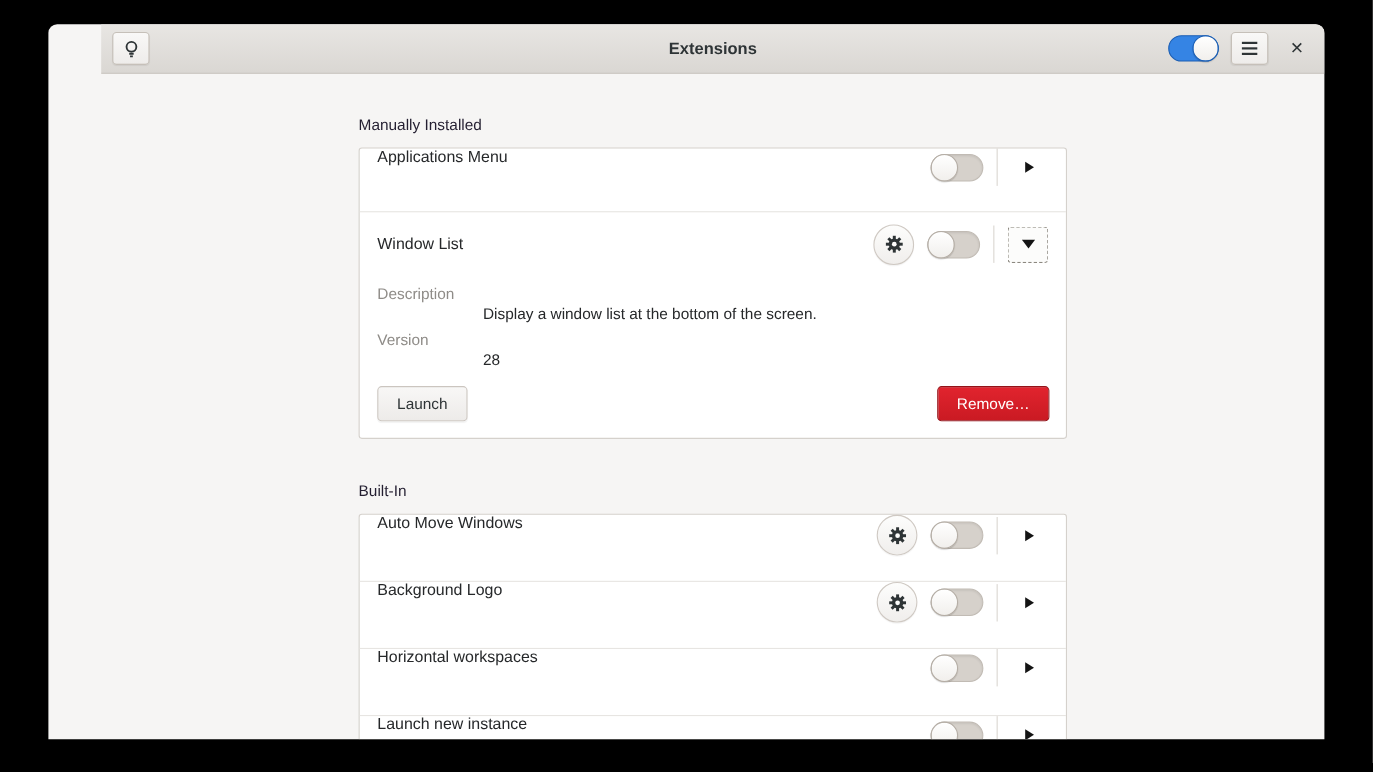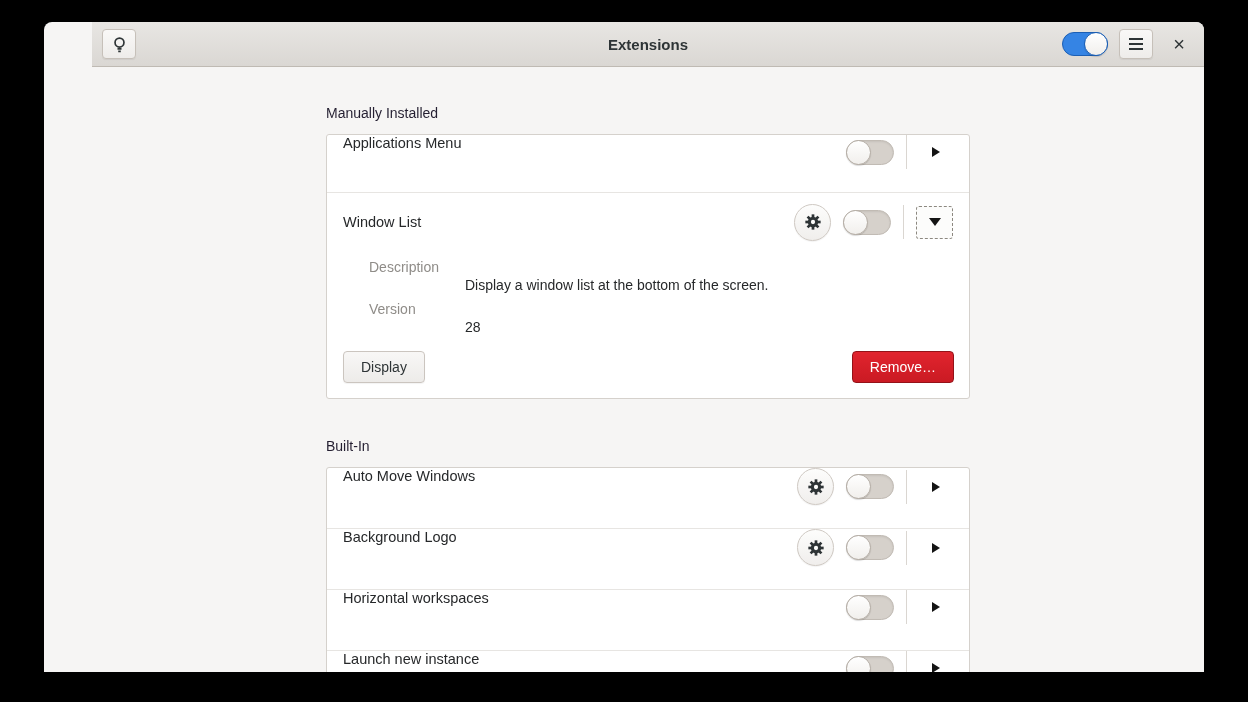--- a/index.html
+++ b/index.html
@@ -79,21 +79,21 @@
     width:34px; height:34px; background:transparent; border:none; border-radius:3px;
     display:flex; align-items:center; justify-content:center; cursor:pointer;
   }
   .expand-btn.focused{ border:1px dashed #8c8880; background:#fcfcfb; width:37px; height:33px; }
   .tri-right{ width:0; height:0; border-top:5px solid transparent; border-bottom:5px solid transparent; border-left:8px solid #141414; }
   .tri-down{ width:0; height:0; border-left:6px solid transparent; border-right:6px solid transparent; border-top:8px solid #141414; }
   
   .wl-header{ display:flex; align-items:center; justify-content:space-between; padding:0 16px; height:58px;gap:8px; }
   .wl-details{ padding:4px 16px 0 16px; }
   .detail-line{ display:flex; font-size:14px; line-height:24px; }
-  .detail-label{ width:96px; color:#8f8c88; flex:none;margin-left:26px; }
+  .detail-label{ width:96px; color:#8f8c88; flex:none; }
   .detail-value{ color:#26282a;margin-top:18px; }
   .wl-actions{ display:flex; align-items:center; justify-content:space-between; padding:12px 15px 15px 16px; }
   .btn{ height:32px; padding:0 17px; border-radius:4px; font-size:14px; cursor:pointer; }
   .btn-website{
     background:linear-gradient(#f8f7f6,#edebe9); border:1px solid #cbc5bf; color:#2e3436;
     box-shadow:0 1px 1px rgba(0,0,0,.05);
   }
   .btn-remove{
     background:linear-gradient(#e1242e,#ca1a23); border:1px solid #941218; color:#ffffff;
   }
@@ -182,21 +182,21 @@
               <span class="detail-label">Description</span>
               <span class="detail-value">Display a window list at the bottom of the screen.</span>
             </div>
             <div class="detail-line">
               <span class="detail-label">Version</span>
               <span class="detail-value">28</span>
             </div>
           </div>
 
           <div class="wl-actions">
-            <button class="btn btn-website">Display</button>
+            <button class="btn btn-website">Launch</button>
             <button class="btn btn-remove">Remove…</button>
           </div>
         </div>
       </div>
 
       <h2 class="section-label second">Built-In</h2>
 
       <div class="card">
 
         <div class="row">

